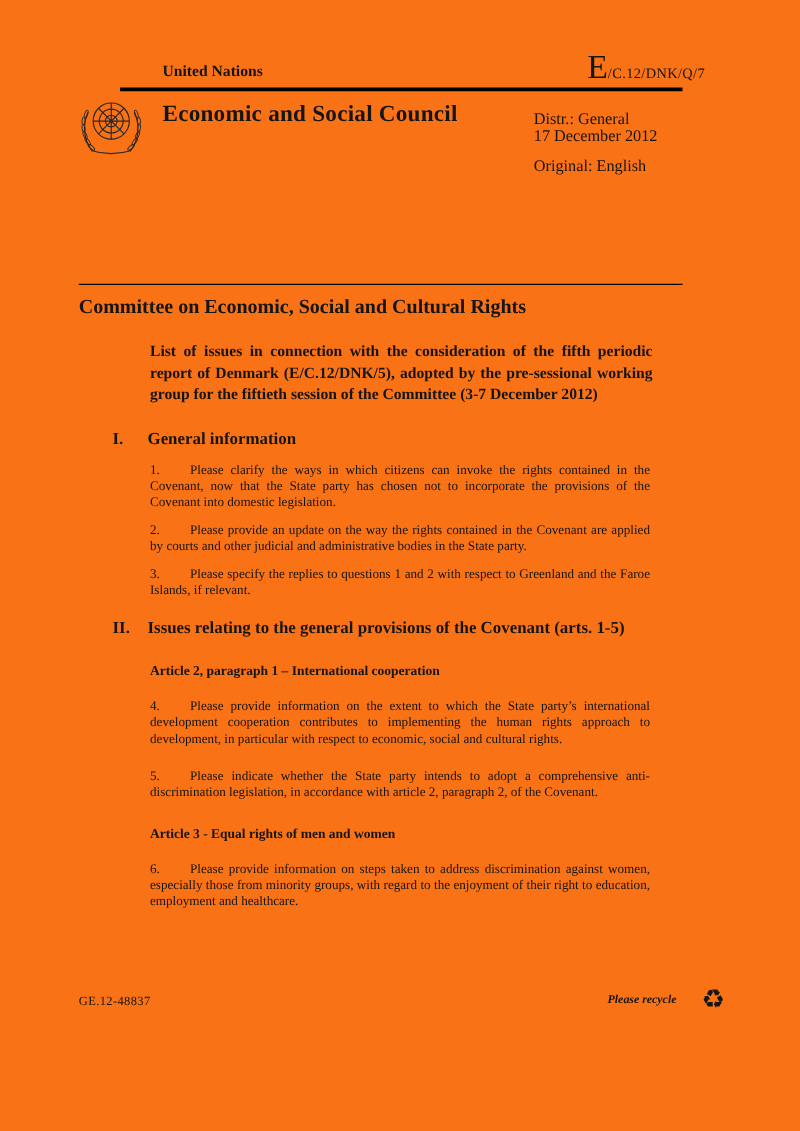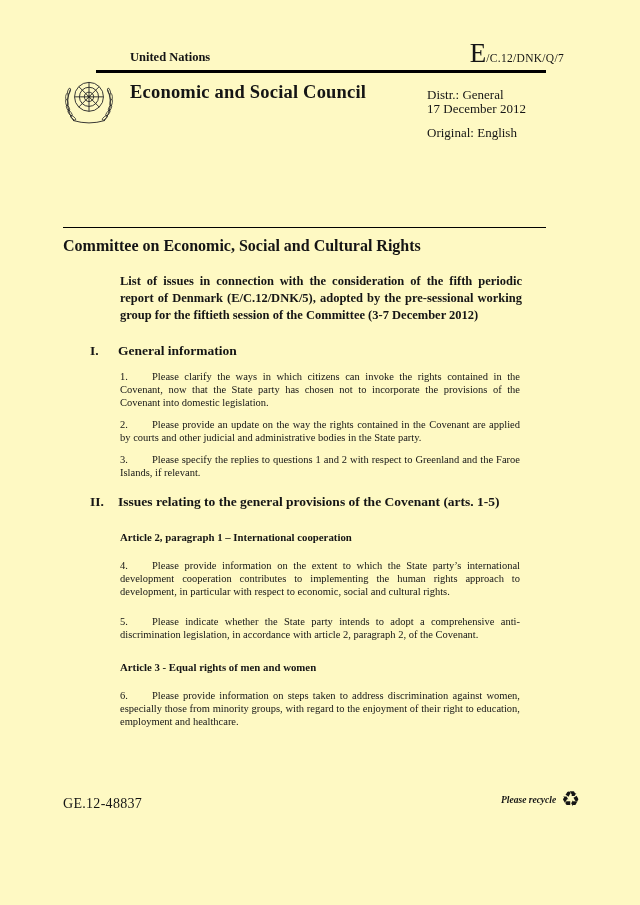--- a/index.html
+++ b/index.html
@@ -1,20 +1,20 @@
 <!DOCTYPE html>
 <html><head>
 <meta charset="utf-8">
 <style>
   * { margin:0; padding:0; box-sizing:border-box; }
   html,body { background:#dededd; }
   body { font-family:"Liberation Serif","DejaVu Serif",serif; color:#151515; }
   .page {
     position:relative; width:640px; height:905px; margin:0 auto;
-    background:#fef9c3; overflow:hidden;
+    background:#f97316; overflow:hidden;
     box-shadow:0 0 4px rgba(0,0,0,.3);
   }
 
   
   .org-label { position:absolute; left:130px; top:50px; font-size:12.5px; font-weight:bold; }
   .doc-symbol { position:absolute; right:76px; top:40px; display:inline-flex; align-items:baseline; white-space:nowrap; }
   .symbol-letter { font-size:27px; line-height:1; }
   .symbol-rest { font-size:11.5px; letter-spacing:.3px; }
   .top-bar { position:absolute; left:96px; right:94px; top:70px; height:3px; background:#000; }
   .emblem { position:absolute; left:61px; top:75px; width:56px; height:53px; }
@@ -41,22 +41,22 @@
   .subhead { margin-left:57px; font-size:10.8px; font-weight:bold; }
 
   .mt9  { margin-top:9px; }
   .mt10 { margin-top:10px; }
   .mt14 { margin-top:14px; }
   .mt16 { margin-top:16px; }
   .mt17 { margin-top:17px; }
   .mt20 { margin-top:20px; }
 
   
-  .footer-code { position:absolute; left:63px; top:796px; font-size:14px; letter-spacing:.3px; }
-  .recycle-box { position:absolute; right:60px; top:789px; display:flex; align-items:center; gap:5px; }
+  .footer-code { position:absolute; left:63px; top:796px; font-size:10px; letter-spacing:.3px; }
+  .recycle-box { position:absolute; right:60px; top:789px; display:flex; align-items:center; gap:20px; }
   .recycle-label { font-size:9.5px; font-weight:bold; font-style:italic; }
   .recycle-icon { font-family:"DejaVu Sans",sans-serif; font-size:21px; line-height:1; font-style:normal; }
 </style>
 </head>
 <body>
 
 <div class="page">
 
   <span class="org-label">United Nations</span>
 

